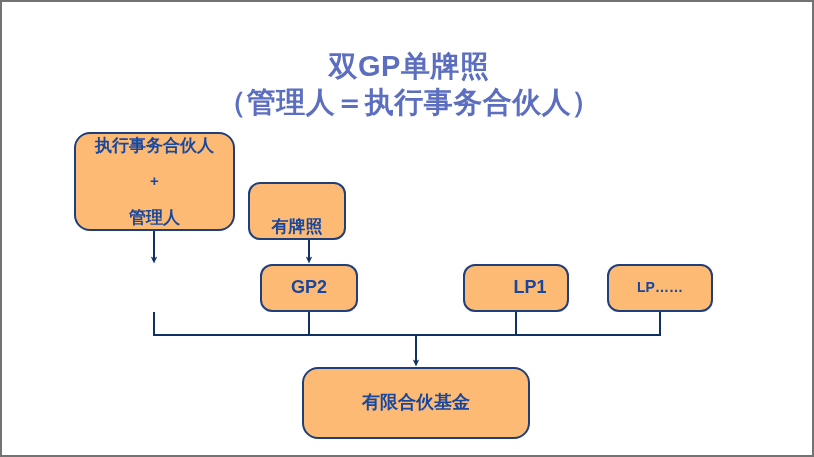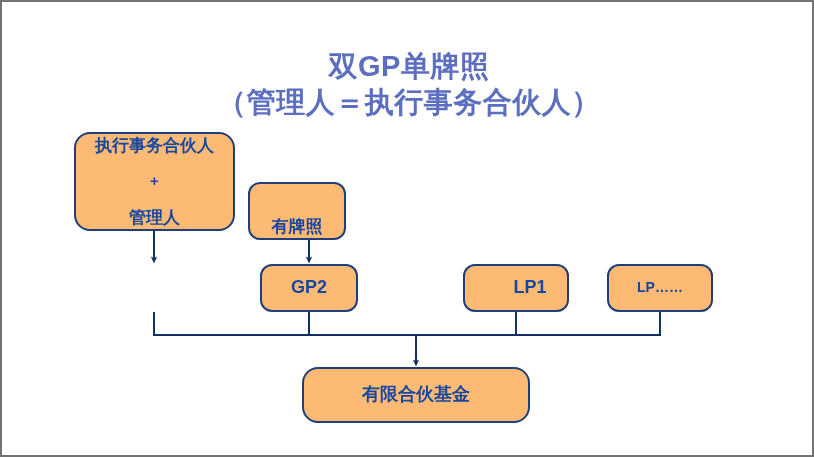--- a/index.html
+++ b/index.html
@@ -60,21 +60,21 @@
     font-size: 15px;
     line-height: 1.1;
     margin: 1px 0;
   }
   .node-lead   { left: 72px;  top: 130px; width: 161px; height: 99px;  font-size: 17px; border-radius: 16px; }
   .node-lic    { left: 246px; top: 180px; width: 98px;  height: 58px;  font-size: 17px; justify-content: flex-end; }
   .node-gp1    { left: 105px; top: 262px; width: 95px;  height: 48px;  font-size: 18px; }
   .node-gp2    { left: 258px; top: 262px; width: 98px;  height: 48px;  font-size: 18px; text-align: right; }
   .node-lp1    { left: 461px; top: 262px; width: 106px; height: 48px;  font-size: 18px; padding-left: 28px; }
   .node-lpn    { left: 605px; top: 262px; width: 106px; height: 48px;  font-size: 14px; }
-  .node-fund   { left: 300px; top: 365px; width: 228px; height: 56px;  font-size: 18px; border-radius: 16px; }
+  .node-fund   { left: 300px; top: 365px; width: 228px; height: 72px;  font-size: 18px; border-radius: 16px; }
 </style>
 </head>
 <body>
 
 <div id="canvas">
 
   <div class="title">双GP单牌照
 （管理人＝执行事务合伙人）</div>
 
   <svg id="svg-layer" viewBox="0 0 814 457" xmlns="http://www.w3.org/2000/svg">

